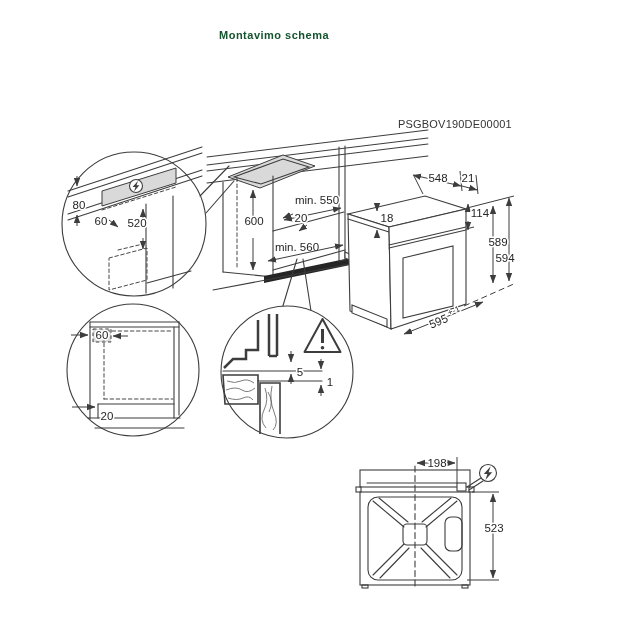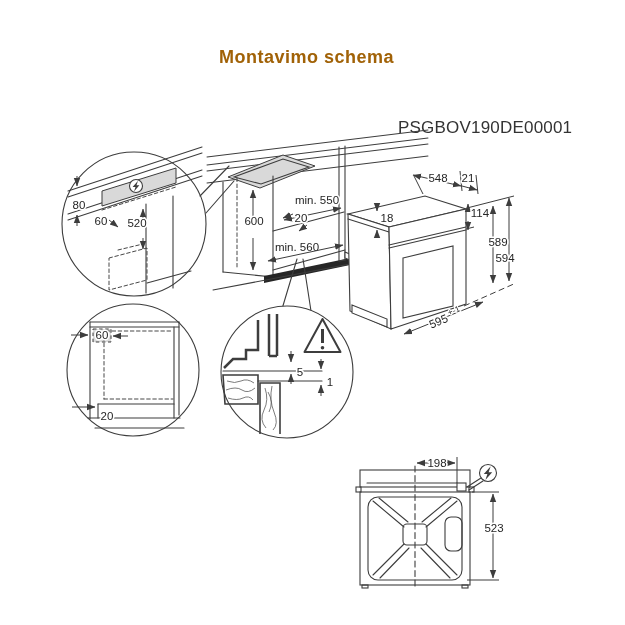--- a/index.html
+++ b/index.html
@@ -1,18 +1,18 @@
 <!DOCTYPE html>
 <html><head>
 <meta charset="utf-8">
 <style>
   html,body{margin:0;padding:0;background:#fff}
   body{width:625px;height:625px;position:relative;font-family:"Liberation Sans",sans-serif}
-  .page-title{position:absolute;left:219px;top:47px;font-size:18px;font-weight:700;color:#a16207;letter-spacing:.5px}
-  .product-code{position:absolute;left:398px;top:118px;font-size:17px;color:#333;letter-spacing:.2px}
+  .page-title{position:absolute;left:219px;top:29px;font-size:11px;font-weight:700;color:#14532d;letter-spacing:.5px}
+  .product-code{position:absolute;left:398px;top:118px;font-size:11px;color:#333;letter-spacing:.2px}
   svg.diagram{position:absolute;left:0;top:0}
   .ln{stroke:#3d3d3d;fill:none;stroke-width:1.1;stroke-linecap:round}
   .thk{stroke:#3d3d3d;fill:none;stroke-width:2.5;stroke-linejoin:miter}
   .med{stroke:#3d3d3d;fill:none;stroke-width:1.6}
   .dsh{stroke-dasharray:6 3.5}
   .dsh2{stroke-dasharray:3.5 2.6;stroke-width:.95}
   .shade{fill:#d9d9d9;stroke:#3d3d3d;stroke-width:1}
   .dim{stroke:#3d3d3d;fill:none;stroke-width:1}
   .lbl{font-family:"Liberation Sans",sans-serif;font-size:11.5px;fill:#262626;text-anchor:middle;
        paint-order:stroke;stroke:#ffffff;stroke-width:3.2px;stroke-linejoin:round}

